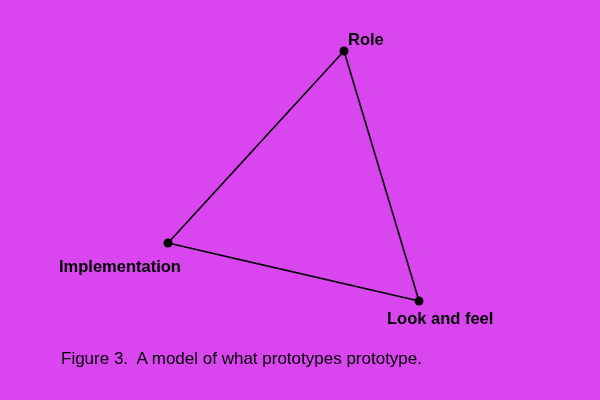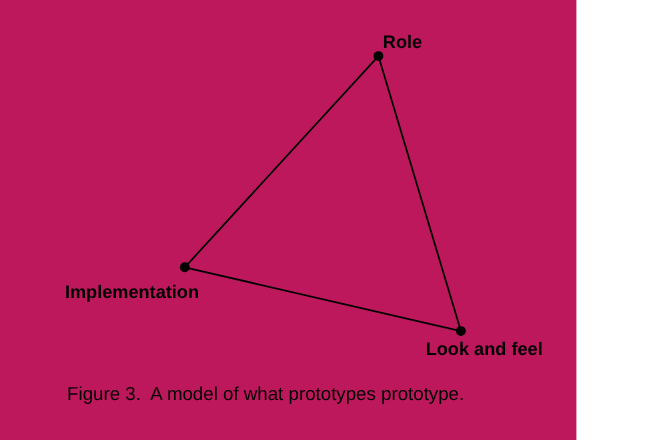--- a/index.html
+++ b/index.html
@@ -3,23 +3,23 @@
 <meta charset="utf-8">
 <title>Figure 1</title>
 <style>
   html, body {
     margin: 0;
     padding: 0;
     background: #ffffff;
   }
   #figure-page {
     position: relative;
-    width: 524px;
+    width: 600px;
     height: 400px;
-    background: #be185d;
+    background: #d946ef;
     overflow: hidden;
     font-family: "Liberation Sans", sans-serif;
     -webkit-font-smoothing: antialiased;
   }
   #triangle-svg {
     position: absolute;
     left: 0;
     top: 0;
     width: 600px;
     height: 400px;

